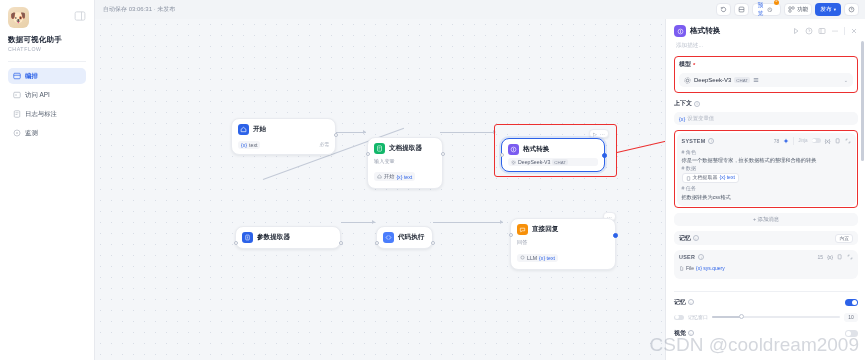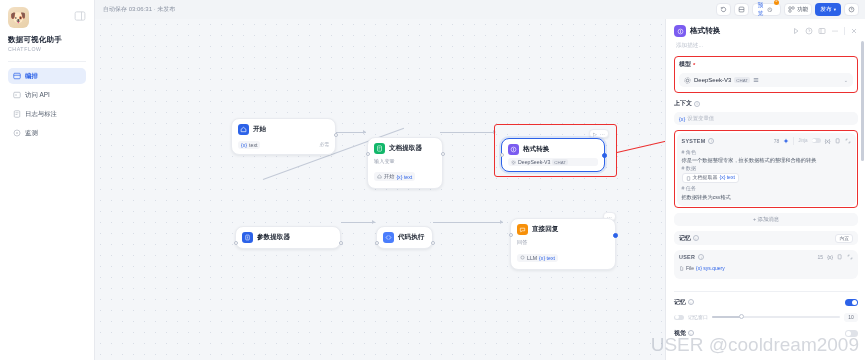--- a/index.html
+++ b/index.html
@@ -596,13 +596,13 @@
         <span class="sec-label">视觉</span>
         <span class="info-i" style="margin-left:2px;">i</span>
         <div class="sw-off"></div>
       </div>
 
       <div class="scrollbar"></div>
     </div>
   </div>
 </div>
 
-<div class="watermark">USER @cooldream2009</div>
+<div class="watermark">CSDN @cooldream2009</div>
 
 </body></html>

